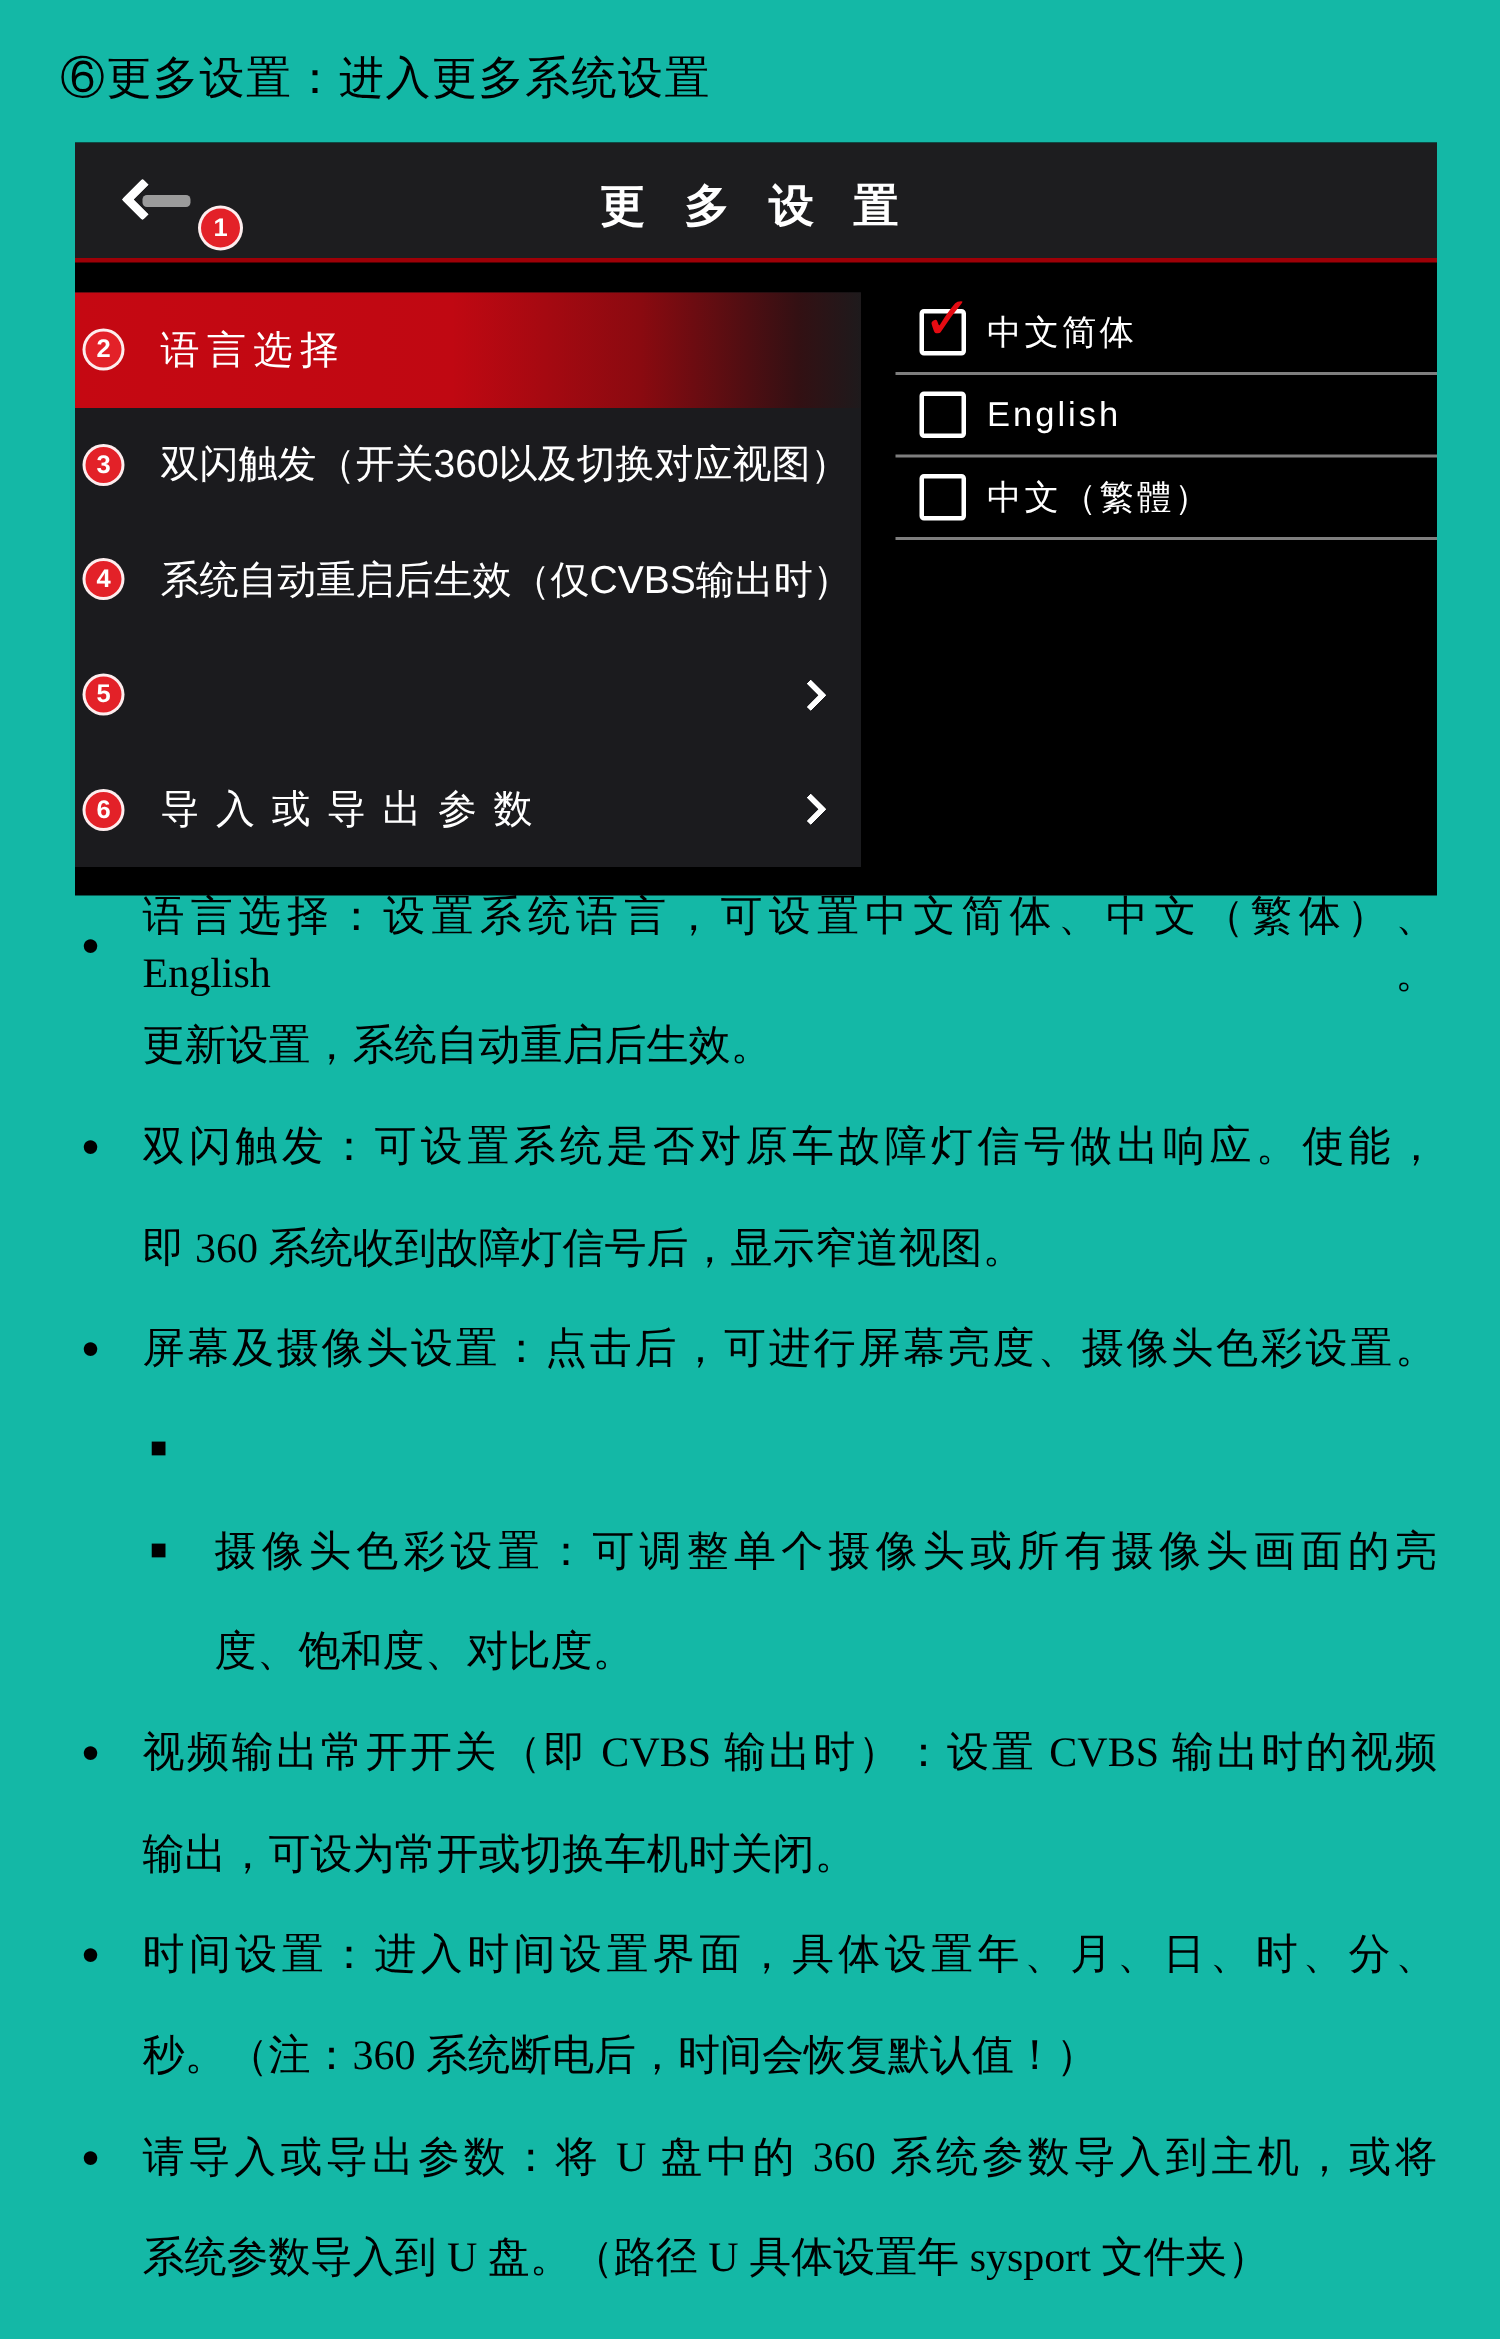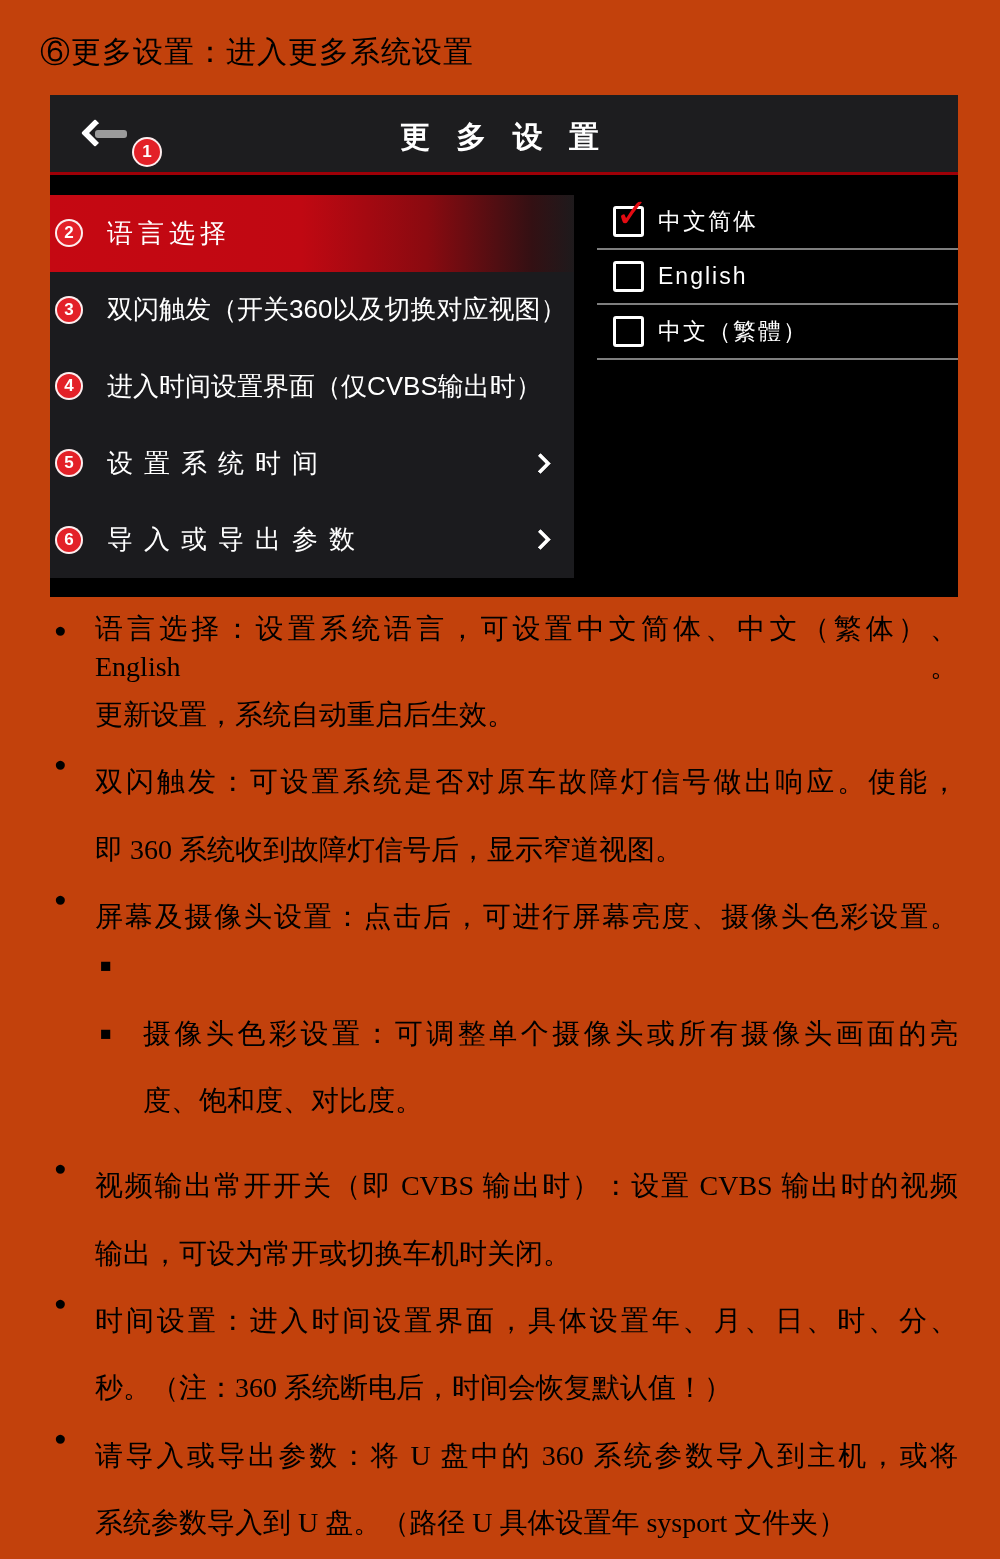--- a/index.html
+++ b/index.html
@@ -1,18 +1,18 @@
 <!DOCTYPE html>
 <html><head>
 <meta charset="utf-8">
 <style>
   * { margin:0; padding:0; box-sizing:border-box; }
   body { background:#ffffff; }
   .page {
-    position:relative; width:1000px; height:1559px; background:#c2410c;
+    position:relative; width:1000px; height:1559px; background:#14b8a6;
     font-family:"Liberation Serif","DejaVu Serif",serif; color:#000;
     overflow:hidden;
   }
   .heading {
     position:absolute; left:40px; top:32px; font-size:30px; letter-spacing:1px;
   }
 
   
   .shot {
     position:absolute; left:50px; top:95px; width:908px; height:502px;
@@ -81,21 +81,21 @@
     color:#e40b12; line-height:1;
   }
   .opt-label { margin-left:14px; font-size:23px; letter-spacing:2px; color:#fff; white-space:nowrap; }
 
   
   .bullets { position:absolute; left:0; top:596px; width:1000px; }
   .bline { position:relative; height:67.35px; font-size:28px; }
   .bline .txt {
     position:absolute; top:50%; transform:translateY(-50%); white-space:nowrap;
   }
-  .bline.l1 .txt { left:95px;margin-top:18px; }
+  .bline.l1 .txt { left:95px; }
   .bline.l2 .txt { left:143px; }
   .bline.fill .txt { white-space:normal; text-align:justify; text-align-last:justify; }
   .bline.l1.fill .txt { width:863px; }
   .bline.l2.fill .txt { width:815px; }
   .marker { position:absolute; top:50%; transform:translateY(-50%); }
   .m1 { left:54px; font-size:21px; }
   .m2 { left:100px; font-size:19px; }
 </style>
 </head>
 <body>
@@ -119,25 +119,24 @@
       <div class="menu-item active sp1">
         <span class="num-badge">2</span>
         <span class="menu-label">语言选择</span>
       </div>
       <div class="menu-item">
         <span class="num-badge">3</span>
         <span class="menu-label">双闪触发（开关360以及切换对应视图）</span>
       </div>
       <div class="menu-item">
         <span class="num-badge">4</span>
-        <span class="menu-label">进入时间设置界面（仅CVBS输出时）</span>
+        <span class="menu-label">系统自动重启后生效（仅CVBS输出时）</span>
       </div>
       <div class="menu-item sp2">
         <span class="num-badge">5</span>
-        <span class="menu-label">设置系统时间</span>
         <span class="chevron"></span>
       </div>
       <div class="menu-item sp2">
         <span class="num-badge">6</span>
         <span class="menu-label">导入或导出参数</span>
         <span class="chevron"></span>
       </div>
     </div>
 
     <div class="options">

